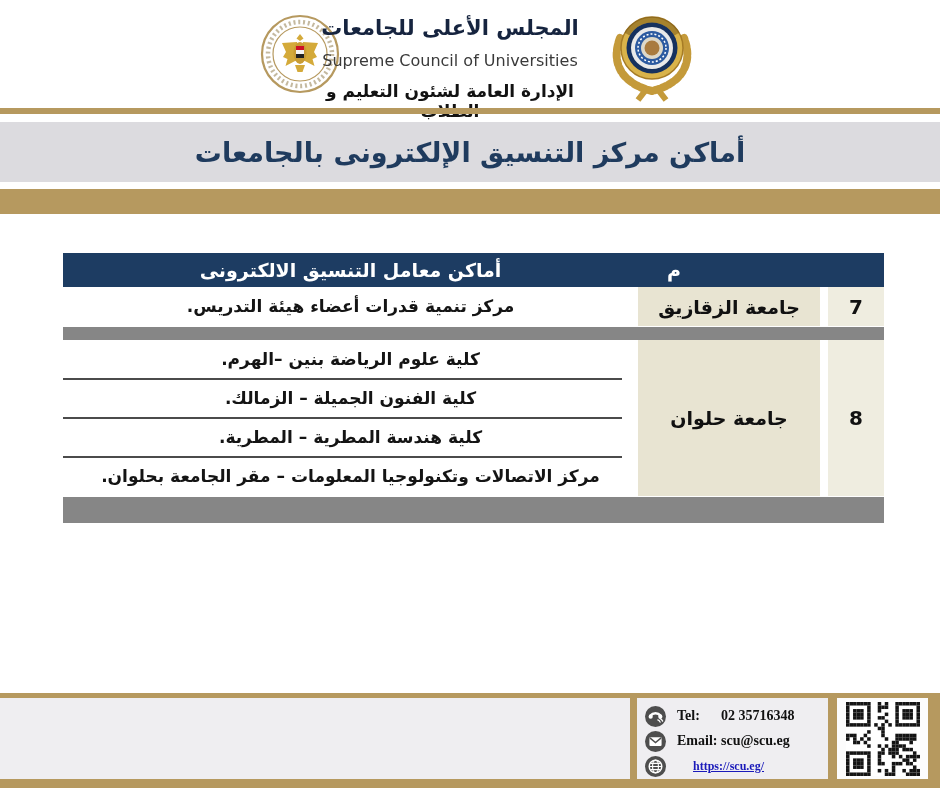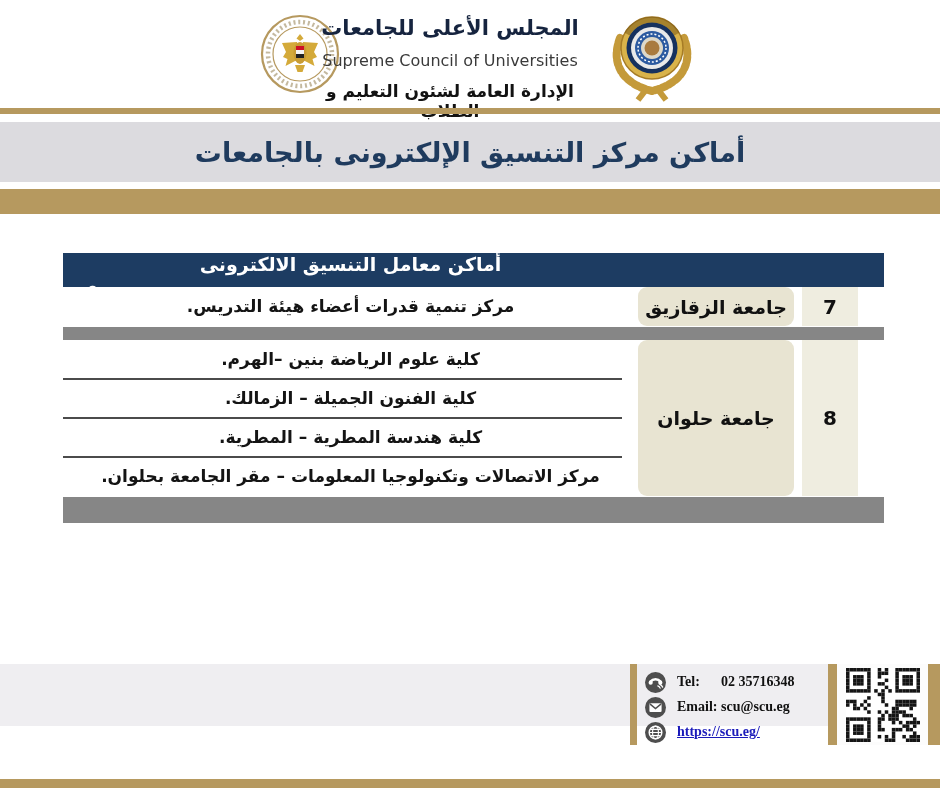--- a/index.html
+++ b/index.html
@@ -22,58 +22,58 @@
   
   .tan-bar-1{position:absolute;top:108px;left:0;width:940px;height:6px;background:var(--tan);}
   .title-band{position:absolute;top:122px;left:0;width:940px;height:60px;background:var(--title-gray);
     display:flex;align-items:center;justify-content:center;}
   .page-title{font-size:27px;font-weight:700;color:#1f3b5e;direction:rtl;}
   .tan-bar-2{position:absolute;top:189px;left:0;width:940px;height:25px;background:var(--tan);}
 
   
   .table-wrap{position:absolute;top:253px;left:63px;width:821px;direction:ltr;}
   .t-row{display:flex;width:100%;}
-  .t-header{background:var(--navy);height:34px;color:#fff;flex-direction:column;}
+  .t-header{background:var(--navy);height:34px;color:#fff;}
   .t-header .cell{display:flex;align-items:center;justify-content:center;
     font-size:19px;font-weight:700;direction:rtl;}
   .col-loc{width:575px;}
   .col-univ{width:182px;}
   .col-gap{width:8px;}
   .col-num{width:56px;}
   .group{display:flex;width:100%;align-items:stretch;background:#fff;}
   .loc-col{width:575px;display:flex;flex-direction:column;}
   .loc-row{flex:1;min-height:39px;display:flex;align-items:center;justify-content:center;
     text-align:center;font-size:17px;font-weight:600;color:#141414;direction:rtl;
     padding:3px 10px;line-height:1.5;position:relative;}
   .loc-row:not(:last-child)::after{content:"";position:absolute;left:0;right:16px;bottom:-1px;
     height:2px;background:#4b4b4b;}
-  .univ-col{width:156px;background:var(--beige);display:flex;align-items:center;justify-content:center;
-    font-size:19px;font-weight:700;color:#111;direction:rtl;padding:2px 6px;text-align:center;border-radius:9px;}
+  .univ-col{width:182px;background:var(--beige);display:flex;align-items:center;justify-content:center;
+    font-size:19px;font-weight:700;color:#111;direction:rtl;padding:2px 6px;text-align:center;}
   .gap-col{width:8px;background:#fff;}
   .num-col{width:56px;background:var(--beige-light);display:flex;align-items:center;justify-content:center;
     font-size:20px;font-weight:700;color:#111;}
   .sep-bar{width:100%;height:13px;background:var(--sep);}
   .group+.sep-bar{margin-top:1px;}
 
   
   .footer-tan-line{position:absolute;top:693px;left:0;width:940px;height:5px;background:var(--tan);}
-  .footer-band{position:absolute;top:664px;left:0;width:940px;height:62px;background:var(--band);}
+  .footer-band{position:absolute;top:698px;left:0;width:940px;height:81px;background:var(--band);}
   .band-divider{position:absolute;top:0;height:81px;background:var(--tan);}
   .divider-1{left:630px;width:7px;}
   .divider-2{left:828px;width:9px;}
   .band-right{left:928px;width:12px;}
   .contact{position:absolute;left:645px;top:6px;width:180px;}
   .contact-row{display:flex;align-items:center;height:24px;margin-bottom:1px;}
   .icon-circle{width:21px;height:21px;border-radius:50%;background:var(--icon);
     display:flex;align-items:center;justify-content:center;flex:0 0 21px;}
   .contact-text{font-family:"Liberation Serif",serif;font-weight:700;font-size:14px;color:#111;
     margin-left:11px;white-space:nowrap;}
   .contact-label{display:inline-block;min-width:44px;}
-  .url-link{font-family:"Liberation Serif",serif;font-weight:700;font-size:14px;color:var(--link);
-    text-decoration:underline;margin-left:11px;}
+  .url-link{font-family:"Liberation Serif",serif;font-weight:700;font-size:12px;color:var(--link);
+    text-decoration:underline;margin-left:27px;}
   .qr-area{position:absolute;left:837px;top:0;width:91px;height:81px;background:#fcfcfc;
     display:flex;align-items:center;justify-content:center;}
   .footer-tan-bar{position:absolute;top:779px;left:0;width:940px;height:9px;background:var(--tan);}
 </style>
 </head>
 <body>
 
 <div class="top-header">
   <svg class="ministry-seal" viewBox="0 0 80 84">
     <circle cx="40" cy="42" r="38" fill="#fff" stroke="#b6995f" stroke-width="2.2"></circle>

